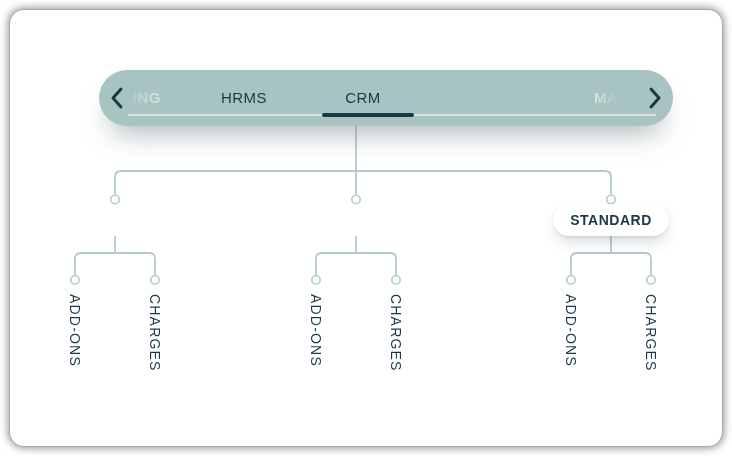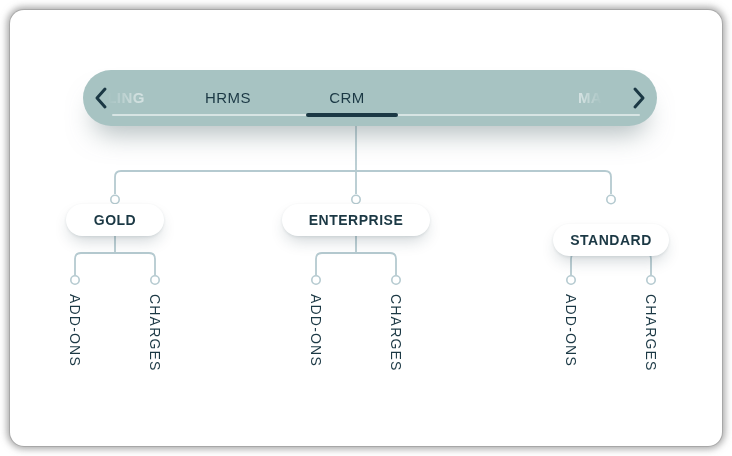--- a/index.html
+++ b/index.html
@@ -4,21 +4,21 @@
 <style>
   html,body{margin:0;padding:0;background:#ffffff;}
   body{width:732px;height:456px;position:relative;overflow:hidden;
        font-family:"Liberation Sans", sans-serif;}
 
   .card{position:absolute;left:10px;top:10px;width:712px;height:436px;
         background:#ffffff;border-radius:14px;
         box-shadow:0 0 0 1px rgba(130,130,130,.35), 0 0 7px 3px rgba(95,95,95,.55);}
 
   
-  .bar{position:absolute;left:73px;top:60px;width:574px;height:56px;
+  .bar{position:absolute;left:89px;top:60px;width:574px;height:56px;
        border-radius:28px;background:var(--bar-background,#a7c3c2);
        box-shadow:0 18px 26px -10px rgba(105,125,130,.5);}
   .tab{position:absolute;top:27px;transform:translate(-50%,-50%);
        font-size:15px;font-weight:400;letter-spacing:.4px;
        color:var(--ink,#1b3844);white-space:nowrap;cursor:pointer;}
   .tab.faded{color:var(--faded-label,rgba(255,255,255,.5));font-weight:700;}
   .tab.fade-left{-webkit-mask-image:linear-gradient(to right,transparent 0%,#000 85%);
                  mask-image:linear-gradient(to right,transparent 0%,#000 85%);}
   .tab.fade-right{-webkit-mask-image:linear-gradient(to right,#000 15%,transparent 100%);
                   mask-image:linear-gradient(to right,#000 15%,transparent 100%);}
@@ -36,21 +36,21 @@
   .conn-dot{fill:#ffffff;stroke:var(--connector,#b5cad0);stroke-width:1.6;}
 
   .node{position:absolute;top:194px;height:32px;border-radius:16px;
         background:var(--node-background,#ffffff);
         display:flex;align-items:center;justify-content:center;
         font-size:14px;font-weight:700;letter-spacing:.5px;color:var(--ink,#1b3844);
         box-shadow:0 8px 16px -4px rgba(27,56,68,.22), 0 1px 3px rgba(27,56,68,.10);
         cursor:pointer;}
   #node-gold{left:56px;width:98px;}
   #node-enterprise{left:272px;width:148px;}
-  #node-standard{left:543px;width:116px;margin-top:20px;}
+  #node-standard{left:543px;width:116px;}
 
   .leaf-label{position:absolute;top:284px;font-size:14px;font-weight:500;
               letter-spacing:1.2px;color:var(--ink,#1b3844);line-height:16px;
               transform:rotate(90deg);transform-origin:0 0;white-space:nowrap;
               cursor:pointer;}
   #leaf-0-0{left:73px;} #leaf-0-1{left:153px;}
   #leaf-1-0{left:314px;} #leaf-1-1{left:394px;}
   #leaf-2-0{left:569px;} #leaf-2-1{left:649px;}
 </style>
 </head>
@@ -98,22 +98,20 @@
     <span class="tab" style="left:264px">CRM</span>
     <span class="tab faded fade-right" style="left:507px">MA</span>
 
     <div class="chev right">
       <svg width="14" height="24" viewBox="0 0 14 24">
         <polyline points="3,3 11,12 3,21" fill="none" stroke="#1b3844" stroke-width="3" stroke-linecap="round" stroke-linejoin="round"></polyline>
       </svg>
     </div>
   </div>
 
-  <div class="node" id="node-gold">GOLD</div>
-  <div class="node" id="node-enterprise">ENTERPRISE</div>
   <div class="node" id="node-standard">STANDARD</div>
 
   <span class="leaf-label" id="leaf-0-0">ADD-ONS</span>
   <span class="leaf-label" id="leaf-0-1">CHARGES</span>
   <span class="leaf-label" id="leaf-1-0">ADD-ONS</span>
   <span class="leaf-label" id="leaf-1-1">CHARGES</span>
   <span class="leaf-label" id="leaf-2-0">ADD-ONS</span>
   <span class="leaf-label" id="leaf-2-1">CHARGES</span>
 </div>
 

